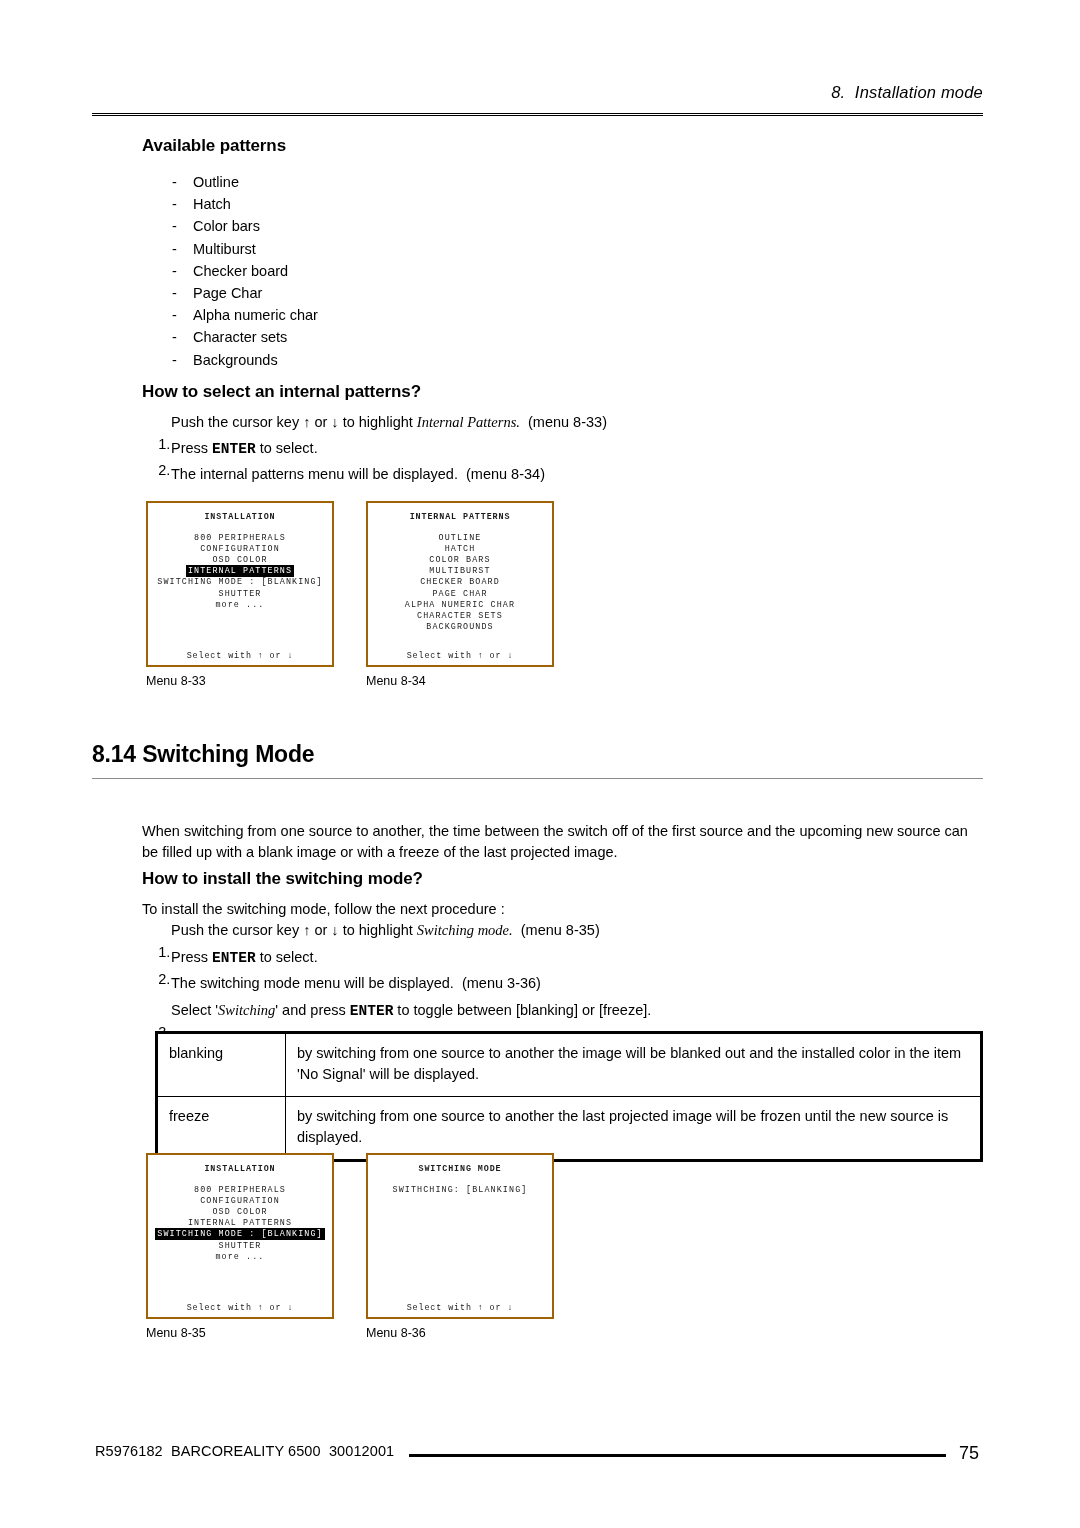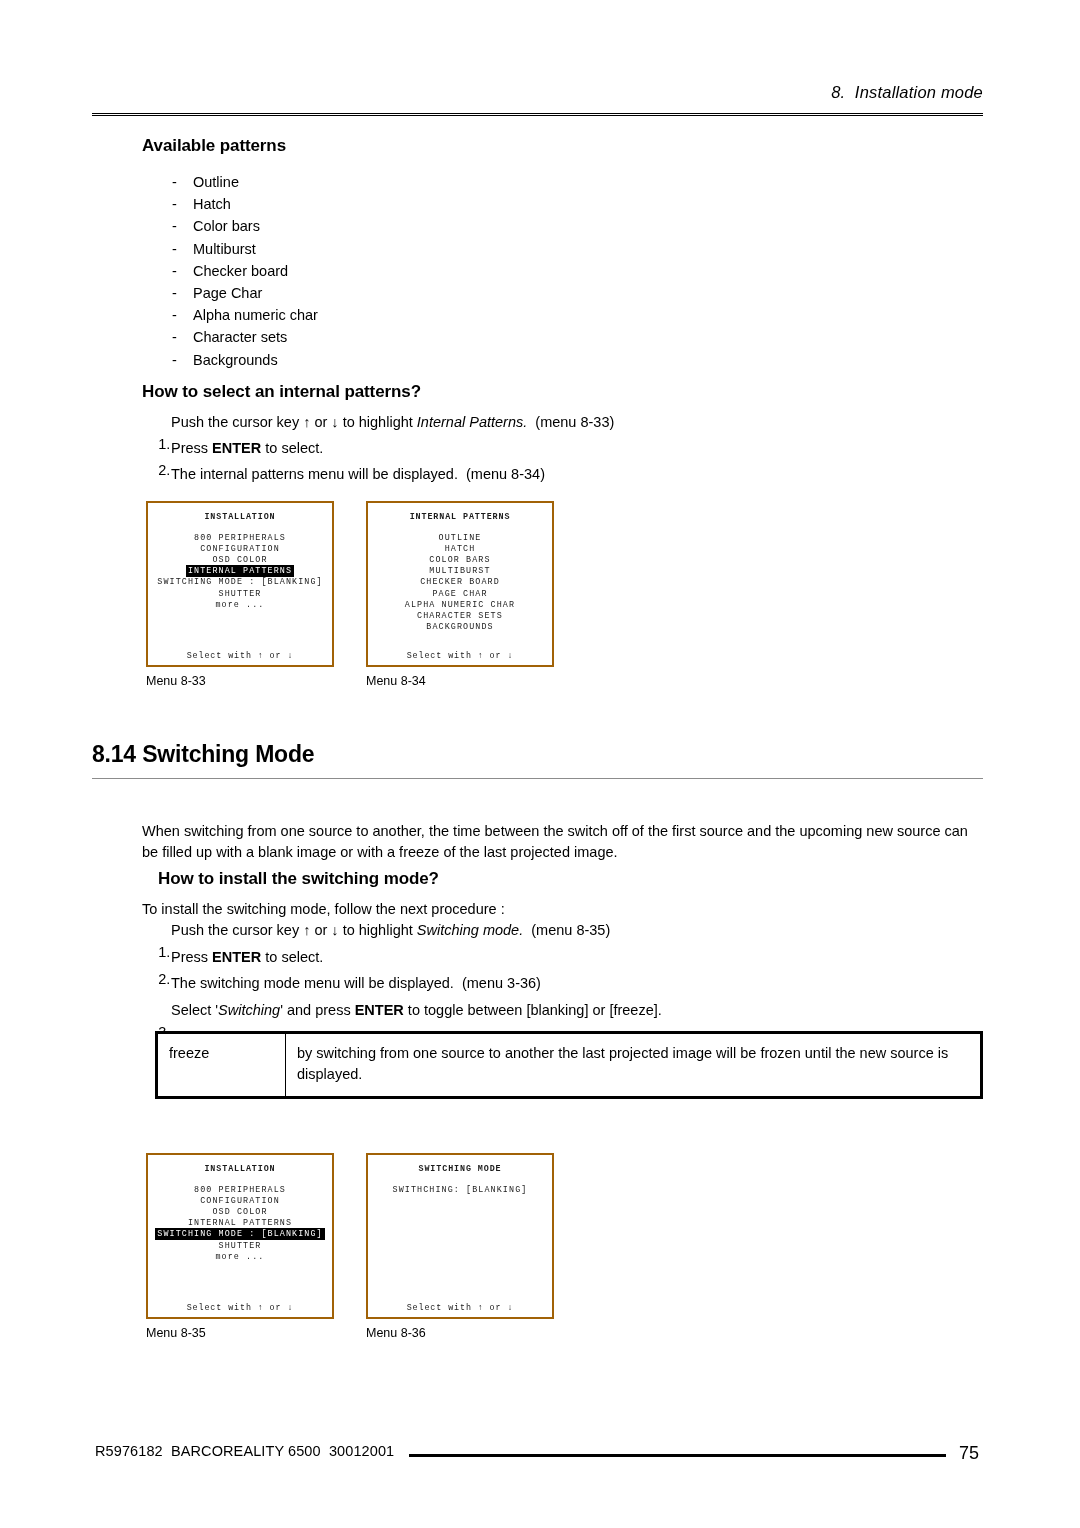--- a/index.html
+++ b/index.html
@@ -63,22 +63,22 @@
     background: #8c8c8c;
   }
 
   
   .txt {
     position: absolute;
     font-size: 14.5px;
     line-height: 22px;
     white-space: pre;
   }
-  .b { font-weight: bold; }
-  .i { font-style: italic; }
+  .b { font-weight: bold; font-family: Liberation Mono, monospace; }
+  .i { font-style: italic; font-family: Liberation Serif, serif; }
 
   
   .bullets { position: absolute; left: 172px; top: 171px; }
   .bullet-row { position: relative; height: 22.2px; }
   .bullet-dash {
     position: absolute; left: 0; top: 0;
     font-size: 14.5px; line-height: 22px;
   }
   .bullet-label {
     position: absolute; left: 21px; top: 0;
@@ -279,21 +279,21 @@
   </div>
   <div class="osd-caption" style="left:366px; top:674px;">Menu 8-34</div>
 
   <div class="sec-num">8.14 Switching Mode</div>
   <div class="sec-rule"></div>
 
 
   <div class="txt" style="left:142px; top:841px;">be filled up with a blank image or with a freeze of the last projected image.</div>
   <div class="txt" style="left:142px; top:820px;">When switching from one source to another, the time between the switch off of the first source and the upcoming new source can</div>
 
-  <div class="h-sub" style="left:142px; top:869px;margin-left:16px;">How to install the switching mode?</div>
+  <div class="h-sub" style="left:142px; top:869px;">How to install the switching mode?</div>
 
   <div class="txt" style="left:142px; top:898px;">To install the switching mode, follow the next procedure :</div>
 
   <div class="step" style="left:142px; top:919px;">
     <span class="step-num">1.</span>
     <span class="step-body"><span>Push the cursor key ↑ or ↓ to highlight </span><span class="i">Switching mode.</span><span>  (menu 8-35)</span></span>
   </div>
 
   <div class="step" style="left:142px; top:946px;">
     <span class="step-num">2.</span>
@@ -303,20 +303,24 @@
   <div class="txt" style="left:171px; top:972px;">The switching mode menu will be displayed.  (menu 3-36)</div>
 
   <div class="step" style="left:142px; top:999px;">
     <span class="step-num">3.</span>
     <span class="step-body"><span>Select '</span><span class="i">Switching</span><span>' and press </span><span class="b">ENTER</span><span> to toggle between [blanking] or [freeze].</span></span>
   </div>
 
   <div class="tbl">
     <table>
       <tbody id="modeTableBody">
+          <tr>
+            <td class="c1">blanking</td>
+            <td>by switching from one source to another the image will be blanked out and the installed color in the item 'No Signal' will be displayed.</td>
+          </tr>
           <tr>
             <td class="c1">freeze</td>
             <td>by switching from one source to another the last projected image will be frozen until the new source is displayed.</td>
           </tr>
         </tbody>
     </table>
   </div>
 
   <div class="osd" id="osd35" style="left:146px; top:1153px; width:188px; height:166px;">
     <div class="osd-inner">

